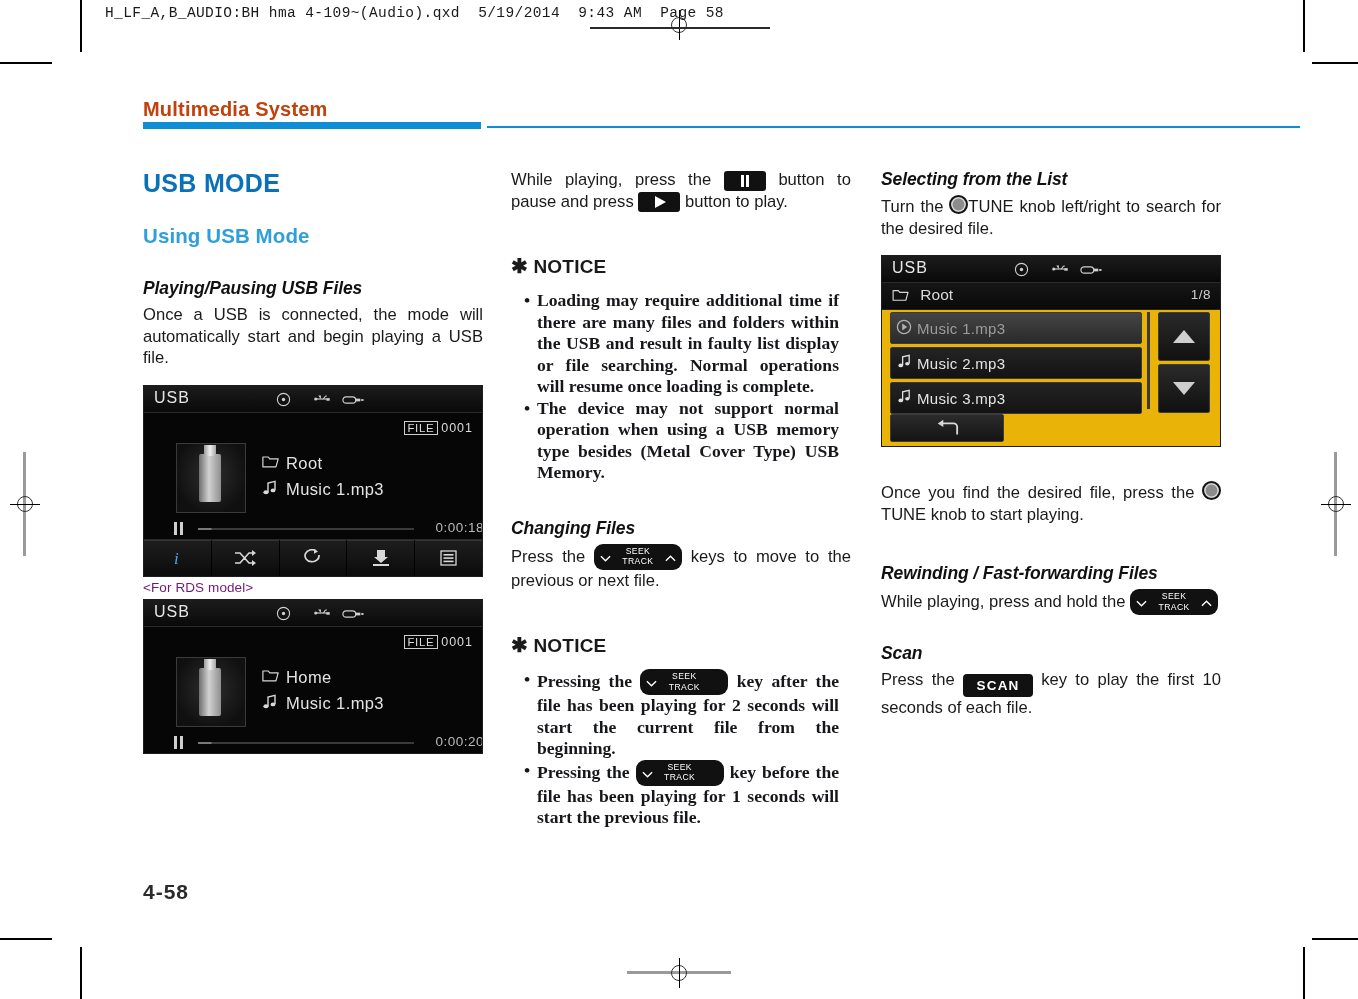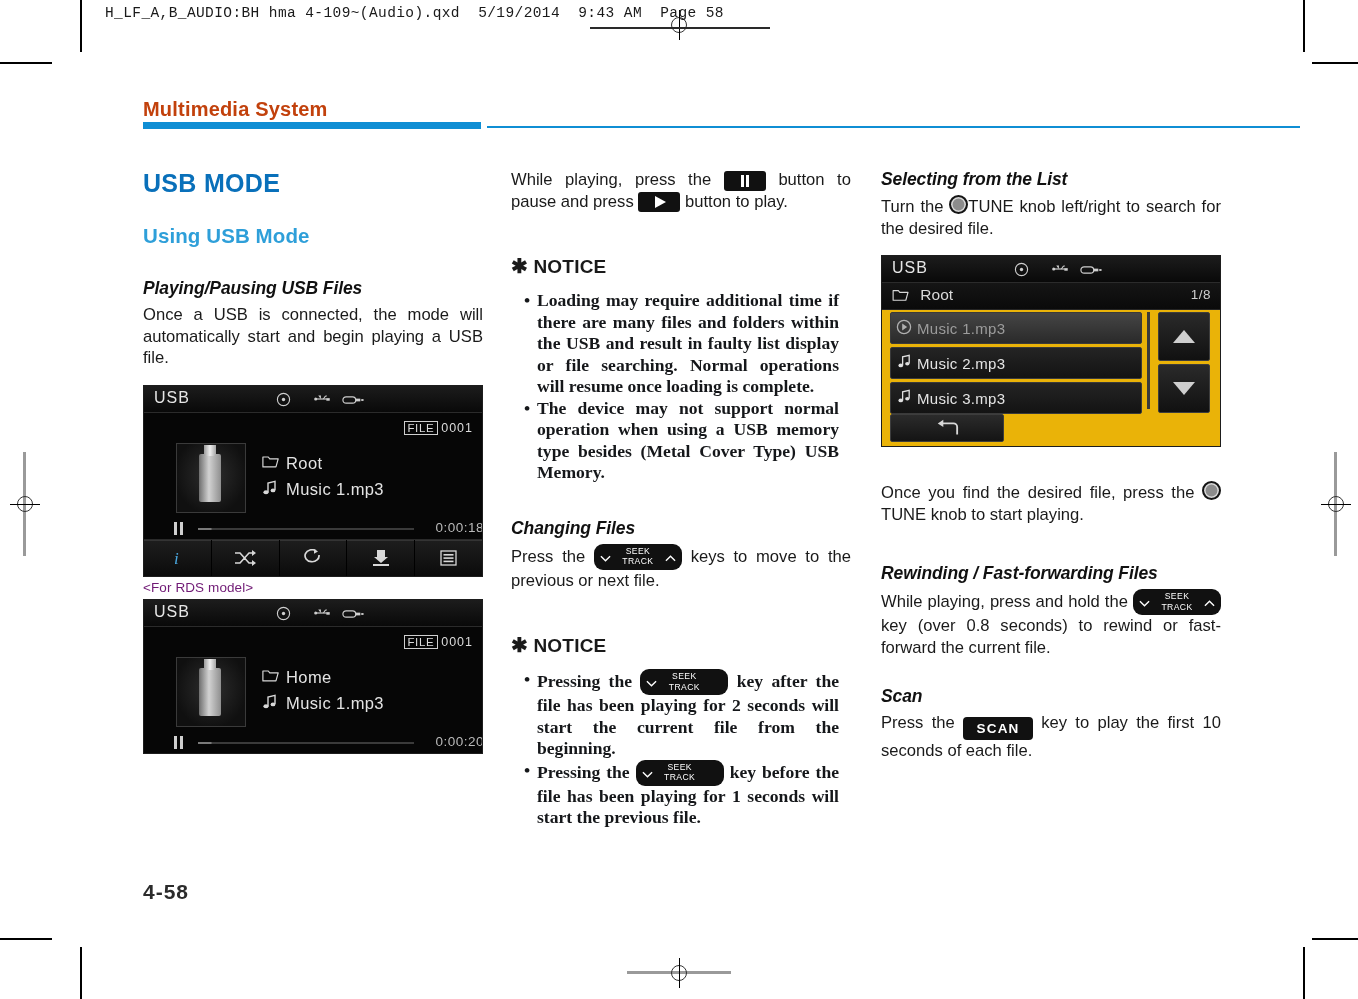--- a/index.html
+++ b/index.html
@@ -603,21 +603,20 @@
       <span class="lab">
         <b>SEEK</b>
         <b>TRACK</b>
       </span>
       <span class="chv r">
         <svg width="11" height="11" viewBox="0 0 12 12">
             <path d="M1 8.5l5-5 5 5" stroke="#fff" stroke-width="1.5" fill="none"></path>
           </svg>
       </span>
     </span>
-    <span>key (over 0.8 seconds) to rewind or fast-forward the current file.</span>
   </p>
 
   <div class="block-gap-sm"></div>
 
   <h3 class="head">Scan</h3>
   <p class="body last">
     <span>Press the</span>
     <span class="keyimg key-scan">SCAN</span>
     <span>key to play the first 10 seconds of each file.</span>
   </p>

